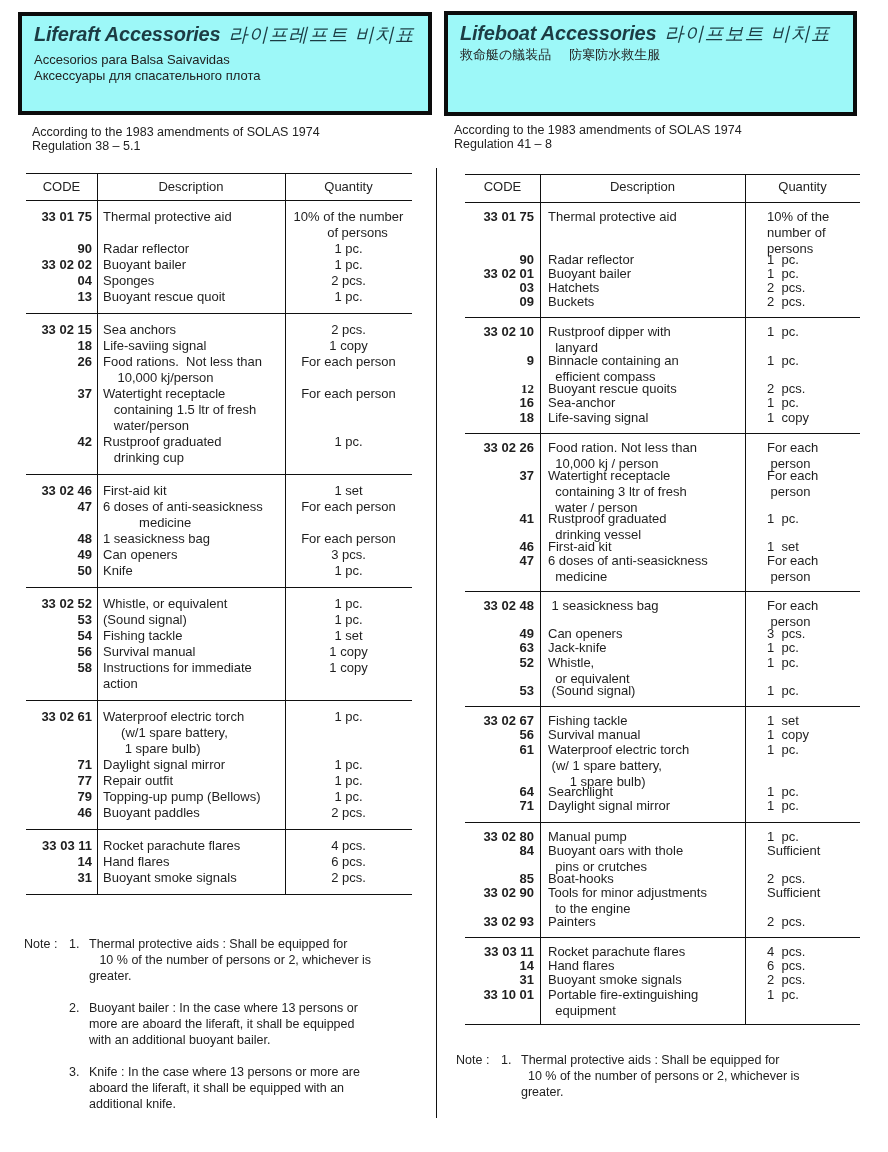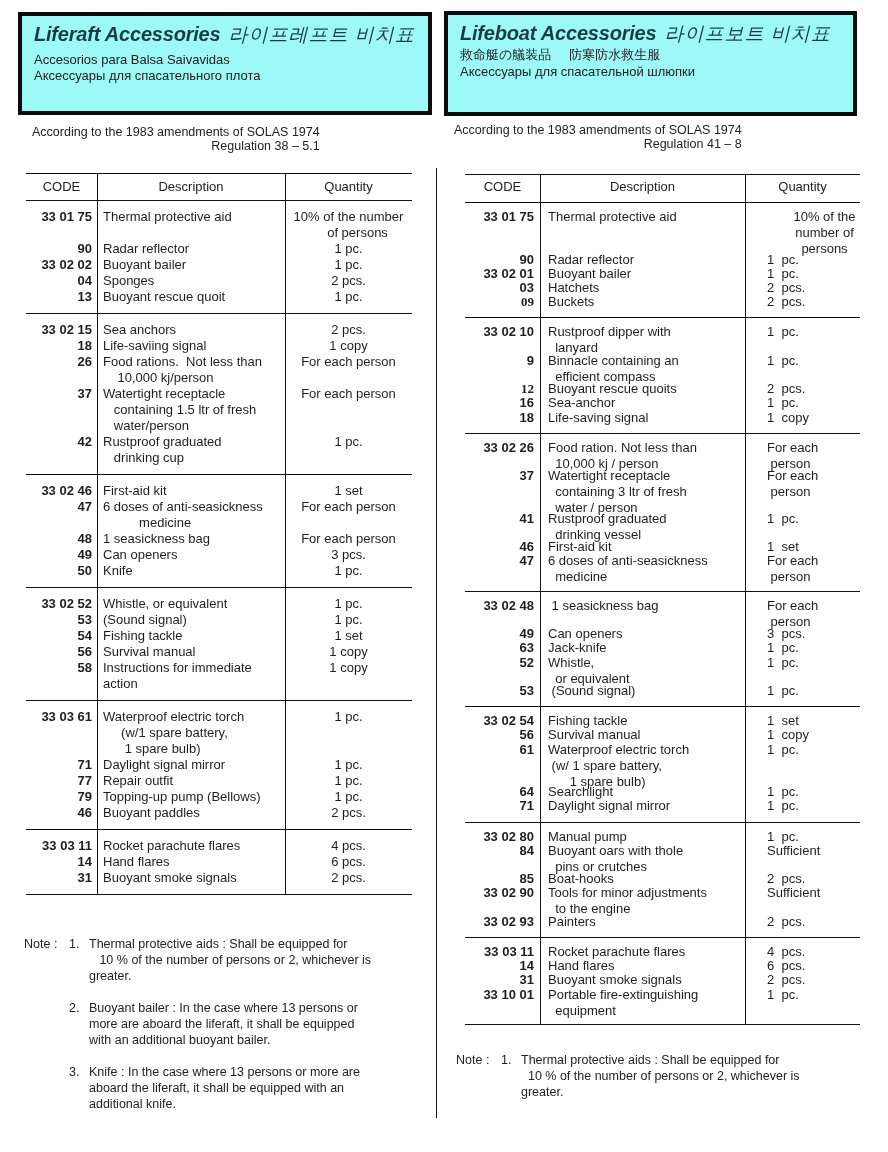--- a/index.html
+++ b/index.html
@@ -10,21 +10,21 @@
 
   .hdr { position: absolute; background: #9df8f8; border: 4px solid #0c0c0c; padding: 6px 10px 0 12px; }
   .hdr .t1 { font-weight: bold; font-style: italic; font-size: 20px; color: #1c3c44; letter-spacing: -0.2px; white-space: nowrap; }
   .hdr .t1 .ko { font-weight: normal; font-style: italic; font-size: 19px; margin-left: 8px; letter-spacing: 1px; }
   .hdr .ln { font-size: 13px; color: #222; line-height: 16px; white-space: nowrap; }
   .hdr .ln .gap { display: inline-block; width: 26px; }
   #hdr-left  { left: 18px;  top: 12px; width: 414px; height: 103px; }
   #hdr-right { left: 444px; top: 11px; width: 413px; height: 105px; }
   #hdr-right .ln { line-height: 16.5px; }
 
-  .ref { position: absolute; font-size: 12.5px; line-height: 14px; color: #222; text-align: right; }
+  .ref { position: absolute; font-size: 12.5px; line-height: 14px; color: #222; }
   #ref-left { left: 32px; top: 125px; }
   #ref-right { left: 454px; top: 123px; }
 
   .tbl { position: absolute; }
   .tbl .hline { position: absolute; left: 0; right: 0; height: 1px; background: #111; }
   .tbl .vline { position: absolute; width: 1px; background: #111; }
   .tbl .hcell { position: absolute; font-size: 13px; color: #222; text-align: center; }
   .tbl .row { position: absolute; font-size: 13px; line-height: 16px; color: #1e1e1e; }
   .tbl .code { position: absolute; font-weight: bold; text-align: right; white-space: nowrap; }
   .tbl .desc { position: absolute; white-space: pre; }
@@ -46,21 +46,20 @@
 
 <div class="hdr" id="hdr-left">
   <div class="t1"><span>Liferaft Accessories</span><span class="ko">라이프레프트 비치표</span></div>
   <div class="ln" style="margin-top:4px;">Accesorios para Balsa Saivavidas</div>
   <div class="ln">Аксессуары для спасательного плота</div>
 </div>
 
 <div class="hdr" id="hdr-right">
   <div class="t1"><span>Lifeboat Accessories</span><span class="ko">라이프보트 비치표</span></div>
   <div class="ln"><span>救命艇の艤装品</span><span class="gap" style="width:18px"></span><span>防寒防水救生服</span></div>
-  <div class="ln">Аксессуары для спасательной шлюпки</div>
 </div>
 
 <div class="ref" id="ref-left">
   <div>According to the 1983 amendments of SOLAS 1974</div>
   <div>Regulation 38 – 5.1</div>
 </div>
 <div class="ref" id="ref-right">
   <div>According to the 1983 amendments of SOLAS 1974</div>
   <div>Regulation 41 – 8</div>
 </div>
@@ -176,21 +175,21 @@
       <div class="qty" style="left: 259px; width: 127px;">1 copy</div>
     </div>
     <div class="row" style="top: 487px; left: 0px; width: 100%;">
       <div class="code" style="left: 0px; width: 66px;">58</div>
       <div class="desc" style="left: 77px;">Instructions for immediate
 action</div>
       <div class="qty" style="left: 259px; width: 127px;">1 copy</div>
     </div>
     <div class="hline" style="top: 527px;"></div>
     <div class="row" style="top: 536px; left: 0px; width: 100%;">
-      <div class="code" style="left: 0px; width: 66px;">33 03 61</div>
+      <div class="code" style="left: 0px; width: 66px;">33 02 61</div>
       <div class="desc" style="left: 77px;">Waterproof electric torch
      (w/1 spare battery,
       1 spare bulb)</div>
       <div class="qty" style="left: 259px; width: 127px;">1 pc.</div>
     </div>
     <div class="row" style="top: 584px; left: 0px; width: 100%;">
       <div class="code" style="left: 0px; width: 66px;">71</div>
       <div class="desc" style="left: 77px;">Daylight signal mirror</div>
       <div class="qty" style="left: 259px; width: 127px;">1 pc.</div>
     </div>
@@ -231,41 +230,41 @@
   </div>
 <div class="tbl" id="tbl-right">
     <div class="hline" style="top: 0px;"></div>
     <div class="hline" style="top: 28px;"></div>
     <div class="hcell" style="left: 0px; width: 75px; top: 5px;">CODE</div>
     <div class="hcell" style="left: 75px; width: 205px; top: 5px;">Description</div>
     <div class="hcell" style="left: 280px; width: 115px; top: 5px;">Quantity</div>
     <div class="row" style="top: 35px; left: 0px; width: 100%;">
       <div class="code" style="left: 0px; width: 69px;">33 01 75</div>
       <div class="desc" style="left: 83px;">Thermal protective aid</div>
-      <div class="qty" style="left: 302px; width: 115px; text-align: center;">10% of the
+      <div class="qty" style="left: 302px; width: 115px; text-align: left;">10% of the
 number of
 persons</div>
     </div>
     <div class="row" style="top: 77.6px; left: 0px; width: 100%;">
       <div class="code" style="left: 0px; width: 69px;">90</div>
       <div class="desc" style="left: 83px;">Radar reflector</div>
       <div class="qty" style="left: 302px; width: 115px; text-align: left;">1  pc.</div>
     </div>
     <div class="row" style="top: 91.8px; left: 0px; width: 100%;">
       <div class="code" style="left: 0px; width: 69px;">33 02 01</div>
       <div class="desc" style="left: 83px;">Buoyant bailer</div>
       <div class="qty" style="left: 302px; width: 115px; text-align: left;">1  pc.</div>
     </div>
     <div class="row" style="top: 106px; left: 0px; width: 100%;">
       <div class="code" style="left: 0px; width: 69px;">03</div>
       <div class="desc" style="left: 83px;">Hatchets</div>
       <div class="qty" style="left: 302px; width: 115px; text-align: left;">2  pcs.</div>
     </div>
     <div class="row" style="top: 120.2px; left: 0px; width: 100%;">
-      <div class="code" style="left: 0px; width: 69px; font-family: Liberation Serif, serif;">09</div>
+      <div class="code" style="left: 0px; width: 69px;">09</div>
       <div class="desc" style="left: 83px;">Buckets</div>
       <div class="qty" style="left: 302px; width: 115px; text-align: left;">2  pcs.</div>
     </div>
     <div class="hline" style="top: 143.4px;"></div>
     <div class="row" style="top: 150.4px; left: 0px; width: 100%;">
       <div class="code" style="left: 0px; width: 69px;">33 02 10</div>
       <div class="desc" style="left: 83px;">Rustproof dipper with
   lanyard</div>
       <div class="qty" style="left: 302px; width: 115px; text-align: left;">1  pc.</div>
     </div>
@@ -347,21 +346,21 @@
   or equivalent</div>
       <div class="qty" style="left: 302px; width: 115px; text-align: left;">1  pc.</div>
     </div>
     <div class="row" style="top: 509px; left: 0px; width: 100%;">
       <div class="code" style="left: 0px; width: 69px;">53</div>
       <div class="desc" style="left: 83px;"> (Sound signal)</div>
       <div class="qty" style="left: 302px; width: 115px; text-align: left;">1  pc.</div>
     </div>
     <div class="hline" style="top: 532.2px;"></div>
     <div class="row" style="top: 539.2px; left: 0px; width: 100%;">
-      <div class="code" style="left: 0px; width: 69px;">33 02 54</div>
+      <div class="code" style="left: 0px; width: 69px;">33 02 67</div>
       <div class="desc" style="left: 83px;">Fishing tackle</div>
       <div class="qty" style="left: 302px; width: 115px; text-align: left;">1  set</div>
     </div>
     <div class="row" style="top: 553.4px; left: 0px; width: 100%;">
       <div class="code" style="left: 0px; width: 69px;">56</div>
       <div class="desc" style="left: 83px;">Survival manual</div>
       <div class="qty" style="left: 302px; width: 115px; text-align: left;">1  copy</div>
     </div>
     <div class="row" style="top: 567.6px; left: 0px; width: 100%;">
       <div class="code" style="left: 0px; width: 69px;">61</div>

